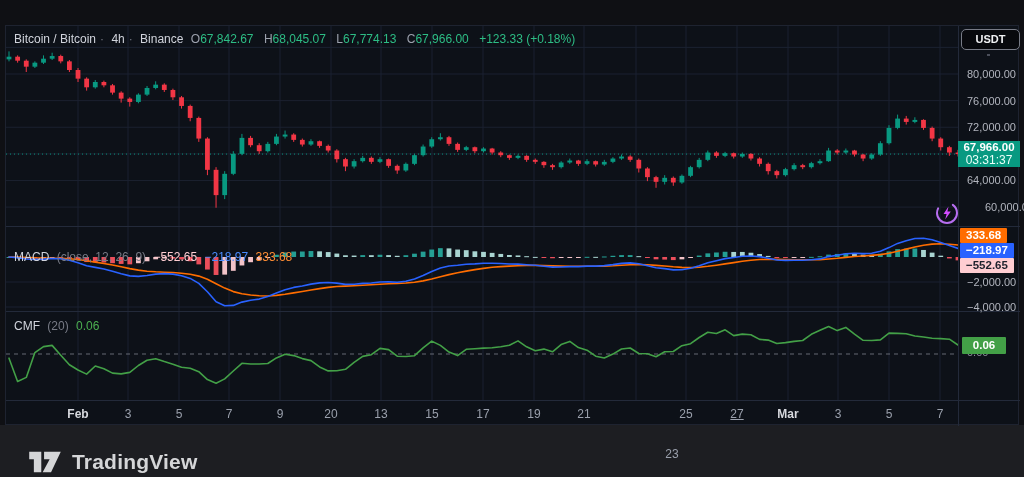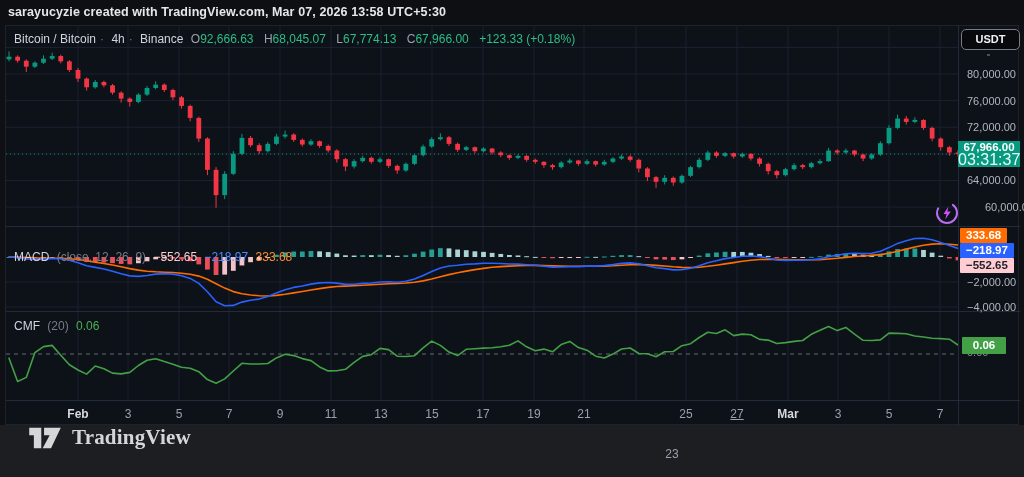--- a/index.html
+++ b/index.html
@@ -27,47 +27,44 @@
   .chg { color:#2dbd85; }
 
   
   #axis { position:absolute; left:952px; top:0; width:62px; height:375px; z-index:7; }
   .axis-label { position:absolute; left:9px; font-size:11px; color:#b2b5be; white-space:nowrap; }
   #usdt-chip { position:absolute; left:3px; top:3px; width:59px; height:21px; background:#08090d; border:1.5px solid #787b86; border-radius:5px; color:#f0f1f3; font-size:11px; font-weight:700; text-align:center; line-height:18px; cursor:pointer; }
   #usdt-dot { position:absolute; left:29px; top:28px; width:3px; height:2px; background:#4b4f5a; }
 
   .price-badge { position:absolute; left:0px; top:115px; width:62px; height:26px; background:#089981; color:#fff; text-align:center; z-index:9; }
   .price-badge .p { font-size:11.5px; font-weight:700; line-height:13px; }
-  .price-badge .cd { font-size:16px; line-height:12px; color:#eafff9; }
+  .price-badge .cd { font-size:12px; line-height:12px; color:#eafff9; }
 
   .macd-badge { position:absolute; left:2px; height:15px; line-height:15px; padding:0 6px; font-size:11.5px; font-weight:700; border-radius:1px; color:#fff; z-index:9; white-space:nowrap; }
 
   .cmf-badge { position:absolute; left:4px; top:311px; width:44px; height:17px; background:#43a047; color:#fff; font-size:11.5px; font-weight:700; text-align:center; line-height:17px; z-index:9; border-radius:1px; }
 
   
   #timeaxis { position:absolute; left:0; top:375px; width:952px; height:24px; z-index:5; cursor:ew-resize; }
   .t-label { position:absolute; top:6px; transform:translateX(-50%); font-size:12px; color:#9aa0ac; }
   .t-label.major { color:#d6d8dd; font-weight:700; }
 
   
   #bolt { position:absolute; left:928px; top:174px; width:26px; height:26px; z-index:8; cursor:pointer; }
 
   
   #footer { position:absolute; left:0; top:425px; width:1024px; height:52px; background:#1d1e22; }
-  #footer .brandrow { position:absolute; left:28px; top:0; display:flex; align-items:flex-start; cursor:pointer;font-family:Liberation Serif, serif; }
+  #footer .brandrow { position:absolute; left:28px; top:24px; display:flex; align-items:center; cursor:pointer; }
   #footer .brand { color:#d5d6d8; font-size:21px; font-weight:700; margin-left:10px; letter-spacing:.2px; }
 </style>
 </head>
 <body>
 
 <div id="stage">
 
-  <div id="topbar">
-    <span class="attr">sarayucyzie created with TradingView.com, Mar 07, 2026 13:58 UTC+5:30</span>
-  </div>
 
   <div id="frame">
 
     <svg class="layer" id="svg-main" width="952" height="200" style="top:0;">
         <line x1="72" y1="0" x2="72" y2="200" stroke="#1b2130" stroke-width="1"></line>
         <line x1="122" y1="0" x2="122" y2="200" stroke="#1b2130" stroke-width="1"></line>
         <line x1="173" y1="0" x2="173" y2="200" stroke="#1b2130" stroke-width="1"></line>
         <line x1="223" y1="0" x2="223" y2="200" stroke="#1b2130" stroke-width="1"></line>
         <line x1="274" y1="0" x2="274" y2="200" stroke="#1b2130" stroke-width="1"></line>
         <line x1="325" y1="0" x2="325" y2="200" stroke="#1b2130" stroke-width="1"></line>
@@ -476,21 +473,21 @@
 
     <div class="pane-sep" style="top:200px;"></div>
     <div class="pane-sep" style="top:285px;"></div>
     <div class="pane-sep" style="top:374px;"></div>
     <div id="axis-sep"></div>
 
     <div class="legend" style="top:6px;">
       <span>Bitcoin / Bitcoin</span><span class="dim">·</span>
       <span>4h</span><span class="dim">·</span>
       <span>Binance</span>
-      <span class="ohlc-letter">O</span><span class="ohlc-val">92,666.63</span>
+      <span class="ohlc-letter">O</span><span class="ohlc-val">67,842.67</span>
       <span class="ohlc-letter">H</span><span class="ohlc-val">68,045.07</span>
       <span class="ohlc-letter">L</span><span class="ohlc-val">67,774.13</span>
       <span class="ohlc-letter">C</span><span class="ohlc-val">67,966.00</span>
       <span class="chg">+123.33 (+0.18%)</span>
     </div>
 
     <div class="legend" style="top:224px;">
       <span>MACD</span>
       <span class="dim">(close, 12, 26, 9)</span>
       <span style="color:#ffcdd2;">−552.65</span>
@@ -538,21 +535,21 @@
         <path d="M14.5 6.5 L9.5 14 L12.6 14 L11.2 19.5 L16.8 11.6 L13.4 11.6 Z" fill="#d24dff"></path>
       </svg>
     </div>
 
     <div id="timeaxis">
         <div class="t-label major" style="left: 72px;">Feb</div>
         <div class="t-label" style="left: 122px;">3</div>
         <div class="t-label" style="left: 173px;">5</div>
         <div class="t-label" style="left: 223px;">7</div>
         <div class="t-label" style="left: 274px;">9</div>
-        <div class="t-label" style="left: 325px;">11</div>
+        <div class="t-label" style="left: 325px;">20</div>
         <div class="t-label" style="left: 375px;">13</div>
         <div class="t-label" style="left: 426px;">15</div>
         <div class="t-label" style="left: 477px;">17</div>
         <div class="t-label" style="left: 528px;">19</div>
         <div class="t-label" style="left: 578px;">21</div>
         <div class="t-label" style="left: 666px; margin-top: 40px;">23</div>
         <div class="t-label" style="left: 680px;">25</div>
         <div class="t-label" style="left: 731px; text-decoration: underline;">27</div>
         <div class="t-label major" style="left: 782px;">Mar</div>
         <div class="t-label" style="left: 832px;">3</div>

